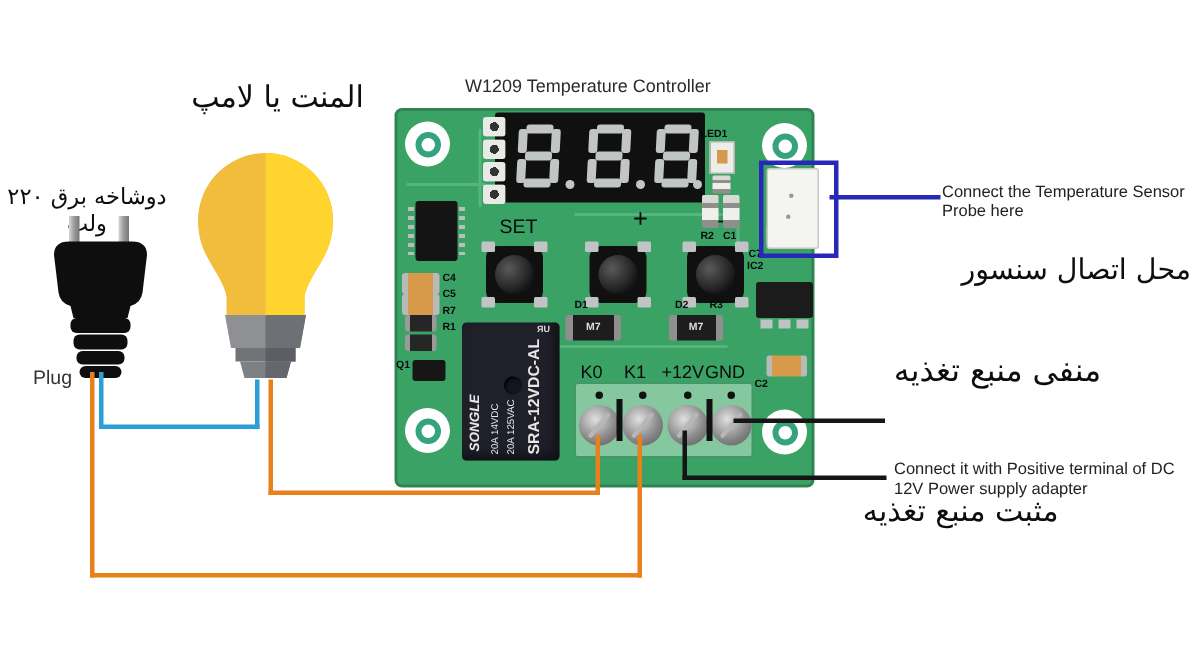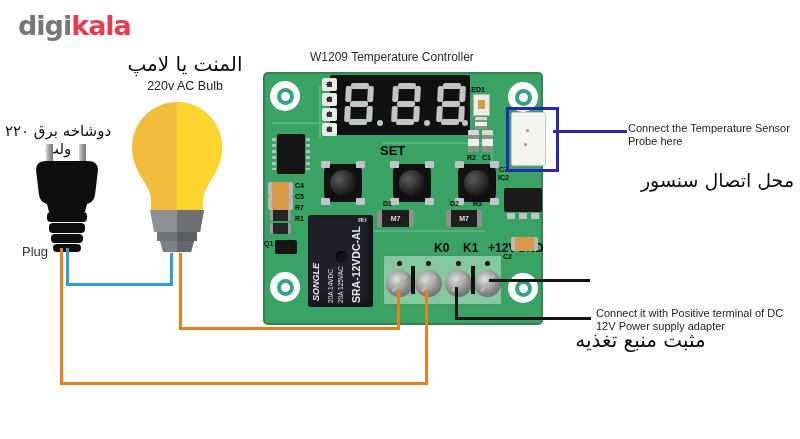--- a/index.html
+++ b/index.html
@@ -31,21 +31,21 @@
   .digit{position:absolute;width:28px;height:42px;top:8px;transform:skewX(-3deg);}
   .sg{position:absolute;background:#c2c6c2;border-radius:2px;}
   .sg.h{width:18px;height:6px;left:5px;}
   .sg.t{top:0;} .sg.m{top:18px;} .sg.b{top:36px;}
   .sg.v{width:6px;height:16px;}
   .sg.tl{left:0;top:3px;} .sg.tr{left:22px;top:3px;}
   .sg.bl{left:0;top:23px;} .sg.br{left:22px;top:23px;}
   .dp{position:absolute;width:6px;height:6px;background:#c2c6c2;border-radius:50%;top:45px;}
   .hpad{position:absolute;left:59px;width:15px;height:13px;background:#e9e9e6;border-radius:2px;
         background-image:radial-gradient(circle at 50% 50%, #333 0 3px, #e9e9e6 3px);}
-  .silk{position:absolute;color:#0a0a0a;font-weight:bold;margin-left:47px;}
+  .silk{position:absolute;color:#0a0a0a;font-weight:normal;}
   .silk-sm{position:absolute;color:#0a0a0a;font-size:7px;font-weight:bold;line-height:1;}
   .ic{position:absolute;background:#141414;border-radius:2px;}
   .icpins{position:absolute;width:4px;background:repeating-linear-gradient(to bottom,#b9bdbd 0 3px,transparent 3px 6px);}
   .btn{position:absolute;width:42px;height:42px;}
   .btn .base{position:absolute;inset:2px;background:#101010;border-radius:8px;}
   .btn .cap{position:absolute;left:8px;top:8px;width:26px;height:26px;border-radius:50%;
             background:radial-gradient(circle at 35% 35%, #5a5a5a, #161616 72%);}
   .btn .pad{position:absolute;width:9px;height:7px;background:#c0c4c4;border-radius:1px;}
   .cap-o{position:absolute;height:14px;border-radius:2px;
          background:linear-gradient(90deg,#b9b9b9 0 4px,#d79a4a 4px calc(100% - 4px),#b9b9b9 calc(100% - 4px));}
@@ -70,26 +70,22 @@
                border:1px solid #c8c8c2;border-radius:2px;z-index:4;}
   .sensor-conn i{position:absolute;width:3px;height:3px;background:#9a9a94;border-radius:50%;}
   .bluebox{left:506px;top:107px;width:47px;height:59px;border:3px solid var(--annotation-blue,#2828b8);z-index:7;}
   .comp-w{position:absolute;background:linear-gradient(to bottom,#d9d9d6 0 25%,#8f8f8c 25% 40%,#efefec 40% 75%,#8f8f8c 75%);border-radius:1px;}
 </style>
 </head>
 <body>
 
 <div class="stage">
 
-  <div class="abs logo" style="left:18px;top:10px;">
-    <span class="lg-digi">digi</span><span class="lg-kala">kala</span>
-  </div>
 
   <div class="abs fa" style="left:110px;top:52px;width:150px;font-size:20px;text-align:center;">المنت یا لامپ</div>
-  <div class="abs" style="left:110px;top:79px;width:150px;font-size:12.5px;text-align:center;color:#222;">220v AC Bulb</div>
 
   <svg class="abs" style="left:131px;top:95px;z-index:3;" width="92" height="160" viewBox="0 0 92 160">
     <defs>
       <clipPath id="bulbR">
           <rect x="46" y="0" width="46" height="160"></rect>
         </clipPath>
     </defs>
     <path d="M46,7 a45,45 0 0 1 45,45 c0,18 -8,27 -14,38 c-3,6 -5,10 -5,14 l0,11 h-52 l0,-11 c0,-4 -2,-8 -5,-14 C9,79 1,70 1,52 A45,45 0 0 1 46,7 z" style="fill:var(--bulb-left,#f2bc3d);"></path>
     <path d="M46,7 a45,45 0 0 1 45,45 c0,18 -8,27 -14,38 c-3,6 -5,10 -5,14 l0,11 h-52 l0,-11 c0,-4 -2,-8 -5,-14 C9,79 1,70 1,52 A45,45 0 0 1 46,7 z" clip-path="url(#bulbR)" style="fill:var(--bulb-right,#ffd42e);"></path>
     <g>
@@ -310,17 +306,18 @@
   <div class="wire w-orange" style="left:60px;top:382px;width:368px;height:3px;"></div>
   <div class="wire w-orange" style="left:425px;top:290px;width:3px;height:95px;"></div>
 
   <div class="wire w-black" style="left:489px;top:279px;width:101px;height:3px;"></div>
   <div class="wire w-black" style="left:455px;top:287px;width:3px;height:33px;"></div>
   <div class="wire w-black" style="left:455px;top:317px;width:136px;height:3px;"></div>
 
   <div class="abs en-note" style="left:628px;top:122px;width:178px;z-index:8;">Connect the Temperature Sensor Probe here</div>
   <div class="abs fa" style="left:640px;top:142px;width:155px;font-size:19px;text-align:center;z-index:8;margin-top:27px;">محل اتصال سنسور</div>
 
+  <div class="abs fa" style="left:575px;top:235px;width:180px;font-size:21px;text-align:center;z-index:8;">منفی منبع تغذیه</div>
 
   <div class="abs en-note" style="left:596px;top:307px;width:205px;z-index:8;">Connect it with Positive terminal of DC 12V Power supply adapter</div>
   <div class="abs fa" style="left:558px;top:328px;width:165px;font-size:20px;text-align:center;z-index:8;">مثبت منبع تغذیه</div>
 
 </div>
 
 </body></html>

